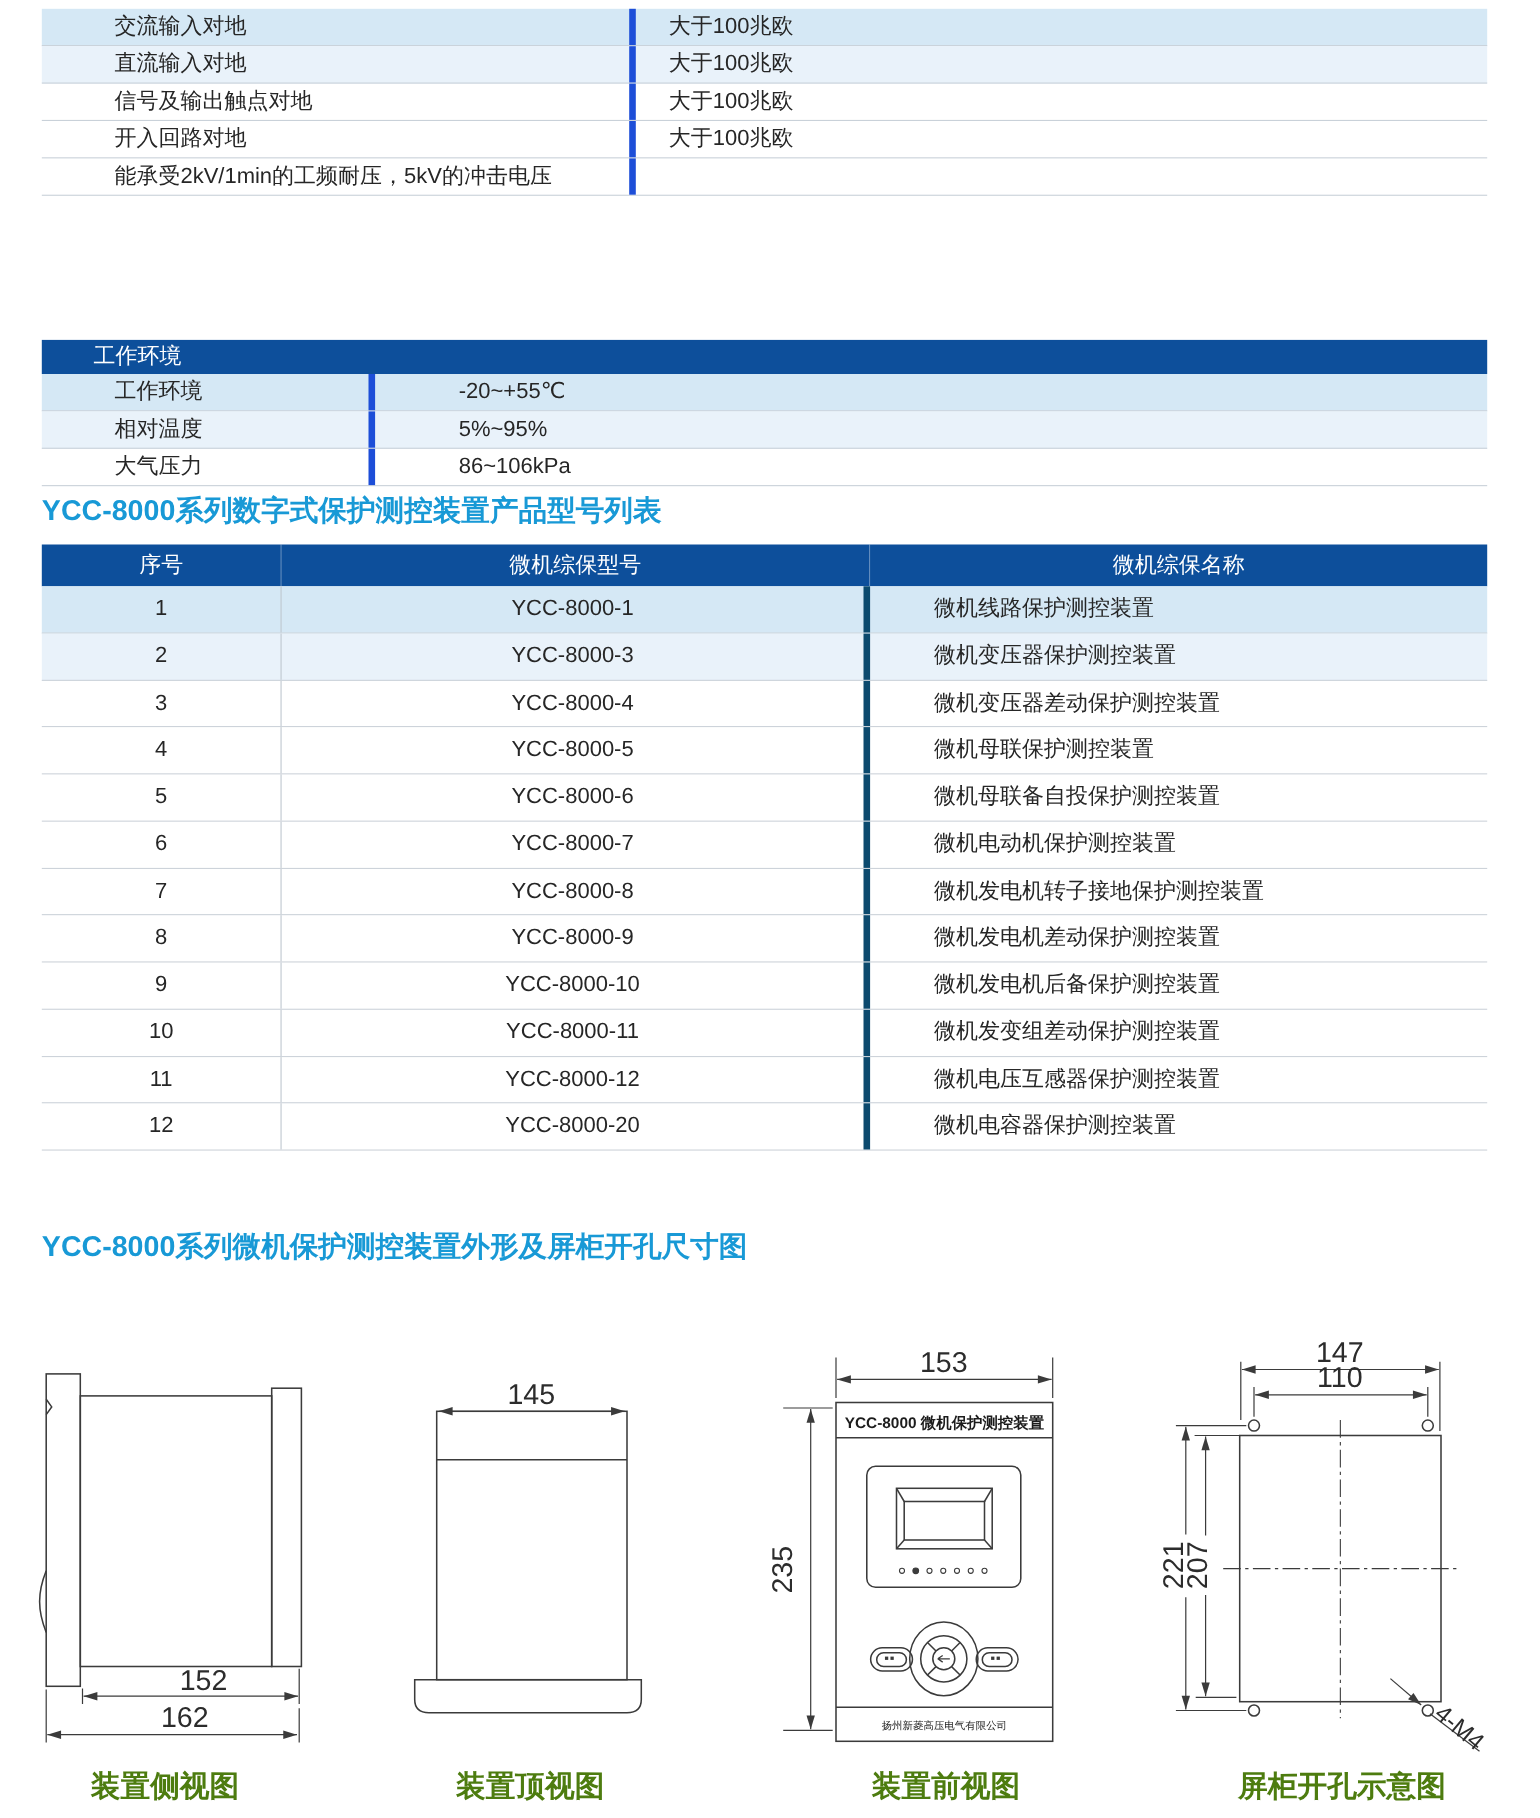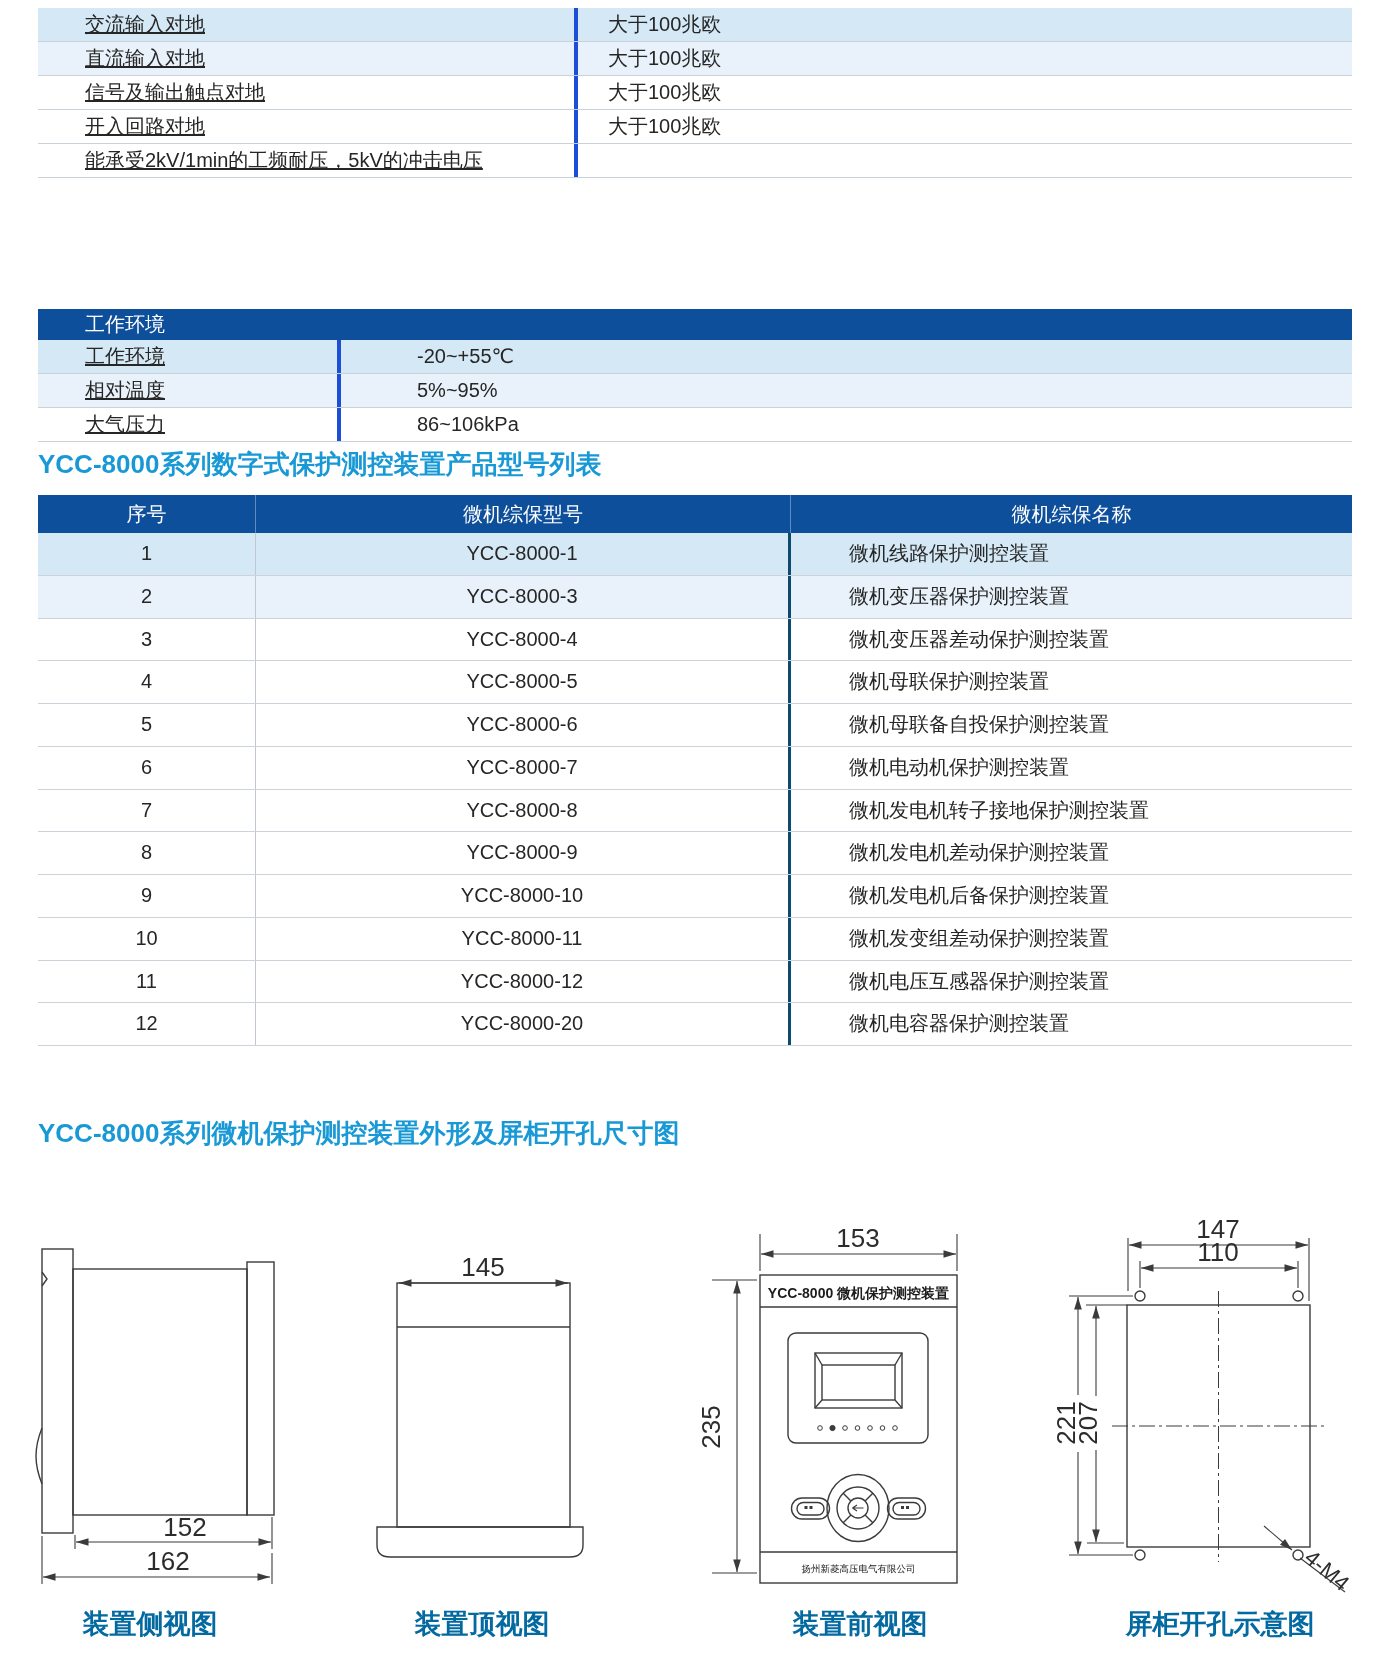--- a/index.html
+++ b/index.html
@@ -7,21 +7,21 @@
         font-family:"Liberation Sans","DejaVu Sans",sans-serif;}
 
   
   .spec{position:absolute;left:38px;width:1314px;}
   .t1{top:8px;}
   .t2{top:265px;margin-top:44px;}
   .spec-header{height:31px;line-height:31px;background:#0d4f9b;color:#fff;
                font-size:20px;padding-left:47px;}
   .spec-row{display:flex;height:33px;line-height:33px;font-size:20px;color:#262626;
             border-bottom:1px solid #c9d1d9;}
-  .spec-row .lab{padding-left:47px;border-right:4px solid #1d4ed8;box-sizing:border-box;text-decoration:underline;}
+  .spec-row .lab{padding-left:66px;border-right:6px solid #1d4ed8;box-sizing:border-box;}
   .t1 .lab{width:540px;}
   .t2 .lab{width:303px;}
   .t1 .val{padding-left:30px;}
   .t2 .val{padding-left:76px;}
   .tintA{background:#d5e8f5;}
   .tintB{background:#e9f2fa;}
 
   
   .blue-h{position:absolute;left:38px;font-size:26px;font-weight:700;color:#1899d6;}
   .h-models{top:447px;}
@@ -30,27 +30,27 @@
   
   .mt{position:absolute;left:38px;top:495px;width:1314px;}
   .mt-header{display:flex;height:38px;line-height:38px;background:#0d4f9b;color:#fff;
              font-size:20px;text-align:center;align-items:center;}
   .mh1{width:218px;border-right:1px solid rgba(255,255,255,.35);box-sizing:border-box;}
   .mh2{width:535px;border-right:1px solid rgba(255,255,255,.35);box-sizing:border-box;}
   .mh3{flex:1;}
   .mt-row{display:flex;height:41.75px;line-height:41.75px;font-size:20px;color:#262626;
           border-bottom:1px solid #cdd3da;}
   .mc1{width:218px;text-align:center;border-right:1px solid #bfc7cf;box-sizing:border-box;}
-  .mc2{width:535px;text-align:center;border-right:3px solid #0c4a6e;box-sizing:border-box;}
+  .mc2{width:535px;text-align:center;border-right:6px solid #0c4a6e;box-sizing:border-box;}
   .mc3{flex:1;padding-left:58px;}
 
   
   .draw-svg{position:absolute;left:0;top:1180px;}
   .cap{position:absolute;top:1606px;width:250px;text-align:center;font-size:27px;
-       font-weight:700;color:#0369a1;}
+       font-weight:700;color:#4d7c0f;}
   .cap-side{left:25px;}
   .cap-top{left:357px;}
   .cap-front{left:735px;}
   .cap-cut{left:1095px;}
   .dim-text{font-size:26px;fill:#2c2c2c;}
   .note-text{font-size:22px;fill:#2c2c2c;}
   .dev-title{font-size:14px;font-weight:700;fill:#1c1c1c;}
   .dev-company{font-size:9.5px;fill:#1c1c1c;}
 </style>
 </head>

